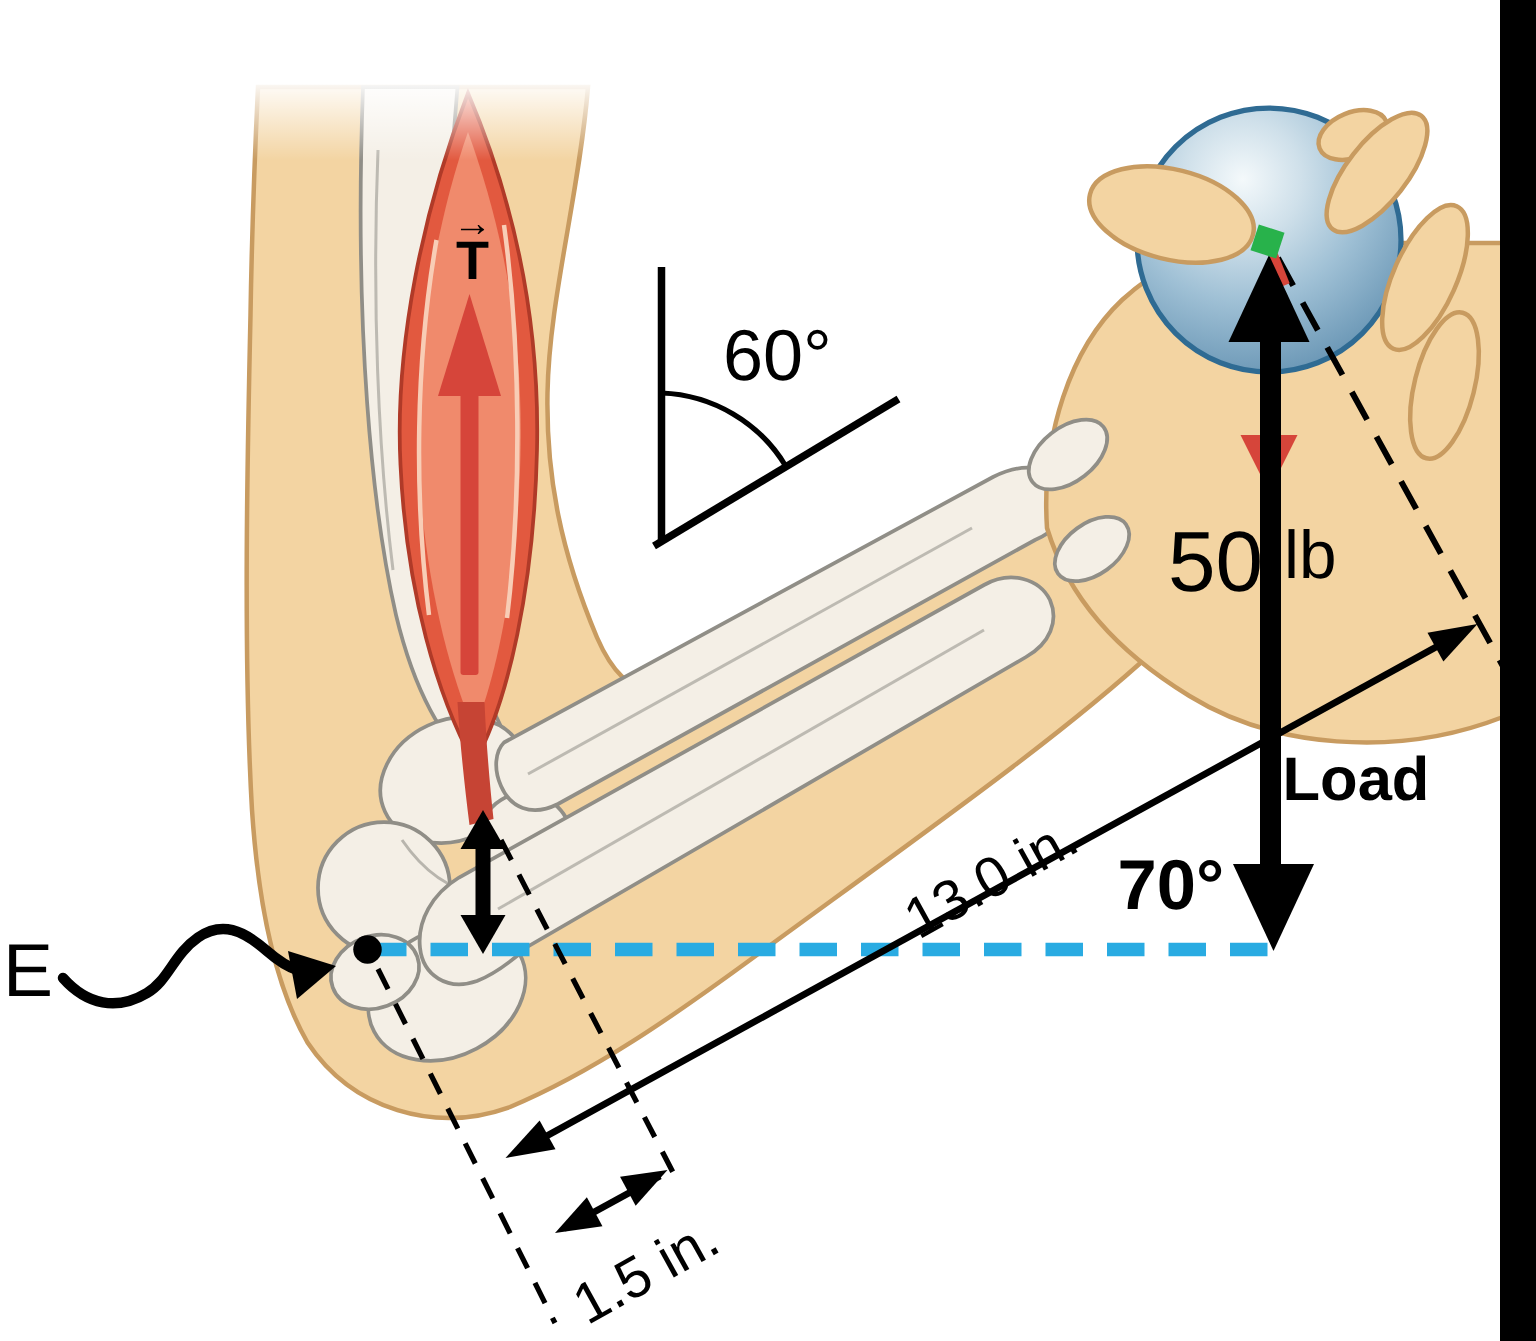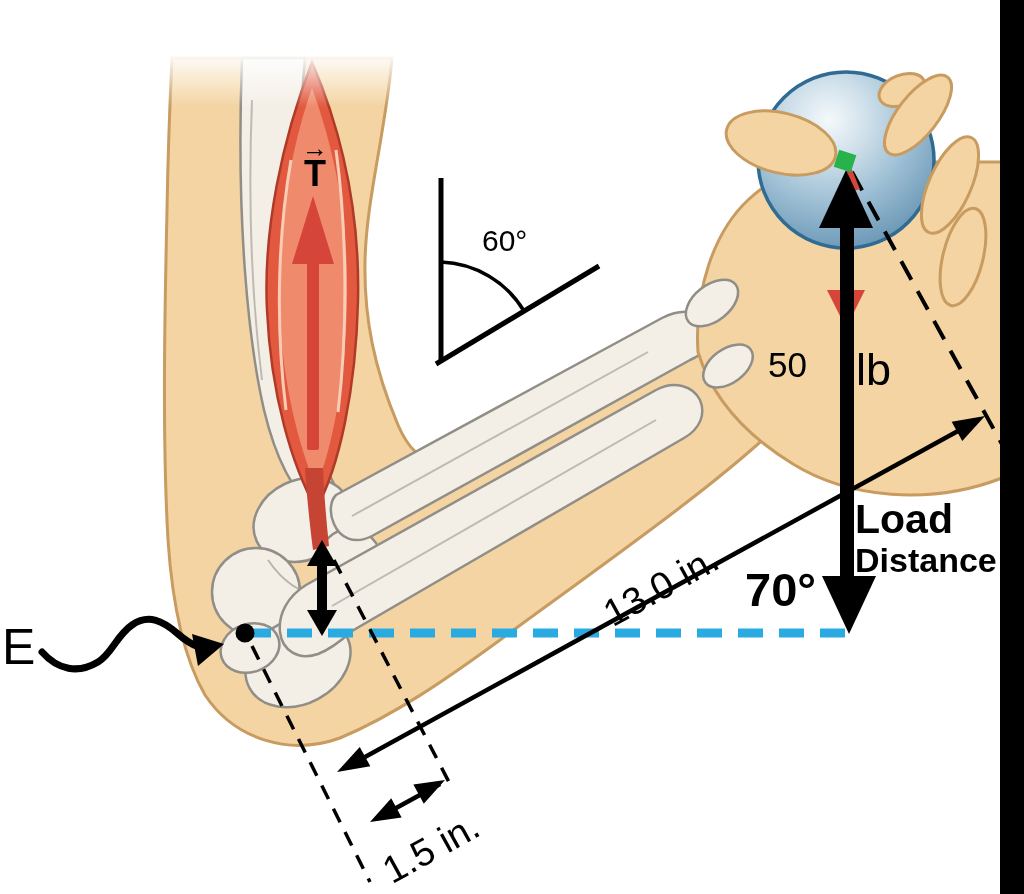--- a/index.html
+++ b/index.html
@@ -4,22 +4,22 @@
 <style>
   html,body{margin:0;padding:0;background:#fff;}
   body{width:1024px;height:894px;font-family:"Liberation Sans",sans-serif;}
   #canvas{position:relative;width:1024px;height:894px;overflow:hidden;background:#fff;}
   #art{position:absolute;left:0;top:0;}
   .lbl{position:absolute;color:#000;white-space:nowrap;z-index:10;line-height:1;}
   .b{font-weight:bold;}
   .rot{transform:translate(-50%,-50%) rotate(-29deg);}
   #lbl-effort-distance{left:60px;top:574px;font-size:34px;}
   #lbl-e{left:2px;top:622px;font-size:50px;font-weight:400;}
-  #lbl-60{left:482px;top:214px;font-size:30px;margin-top:12px;}
-  #lbl-50{left:768px;top:347px;font-size:35px;width:74px;}
+  #lbl-60{left:482px;top:214px;font-size:48px;}
+  #lbl-50{left:768px;top:347px;font-size:57px;width:74px;text-align:right;}
   #lbl-lb{left:856px;top:347px;font-size:45px;}
   #lbl-90{left:745px;top:566px;font-size:47px;}
   #lbl-load1{left:855px;top:499px;font-size:41px;}
   #lbl-load2{left:855px;top:543px;font-size:34px;}
   #lbl-13{left:661px;top:586px;font-size:38px;}
   #lbl-15{left:431px;top:848px;font-size:38px;}
   #lbl-T{left:293px;top:141px;width:44px;text-align:center;}
   #lbl-T .vec{display:block;font-size:26px;height:15px;line-height:14px;font-weight:bold;}
   #lbl-T .sym{display:block;font-size:36px;font-weight:bold;}
   #crop-bar{position:absolute;left:1000px;top:0;width:24px;height:894px;z-index:50;background:var(--crop-bar,#000);}
@@ -146,21 +146,20 @@
     <rect x="-9" y="-9" width="18" height="18" transform="translate(845,161) rotate(18)" style="fill:var(--marker-green)"></rect>
   </g>
 </svg>
 
 <div class="lbl" id="lbl-e">E</div>
 <div class="lbl" id="lbl-60">60°</div>
 <div class="lbl" id="lbl-50">50</div>
 <div class="lbl" id="lbl-lb">lb</div>
 <div class="lbl b" id="lbl-90">70°</div>
 <div class="lbl b" id="lbl-load1">Load</div>
-<div class="lbl b" id="lbl-load2">Distance</div>
 <div class="lbl rot" id="lbl-13">13.0 in.</div>
 <div class="lbl rot" id="lbl-15">1.5 in.</div>
 <div class="lbl" id="lbl-T">
   <span class="vec">→</span>
   <span class="sym">T</span>
 </div>
 
 <div id="crop-bar"></div>
 
 </div>

